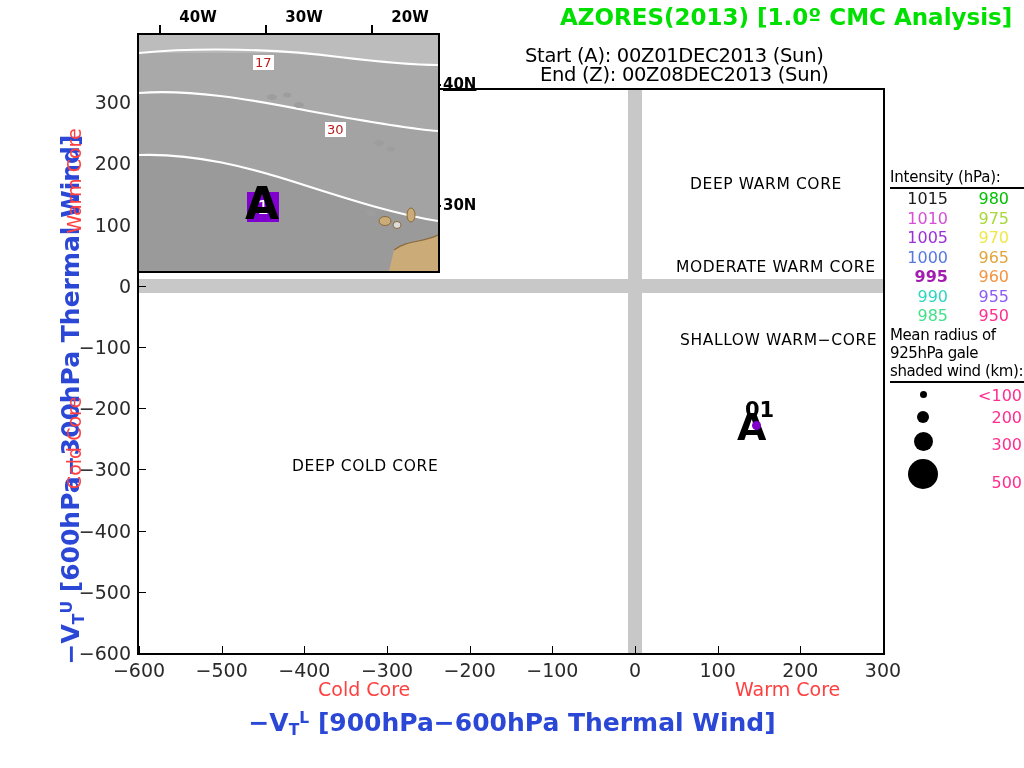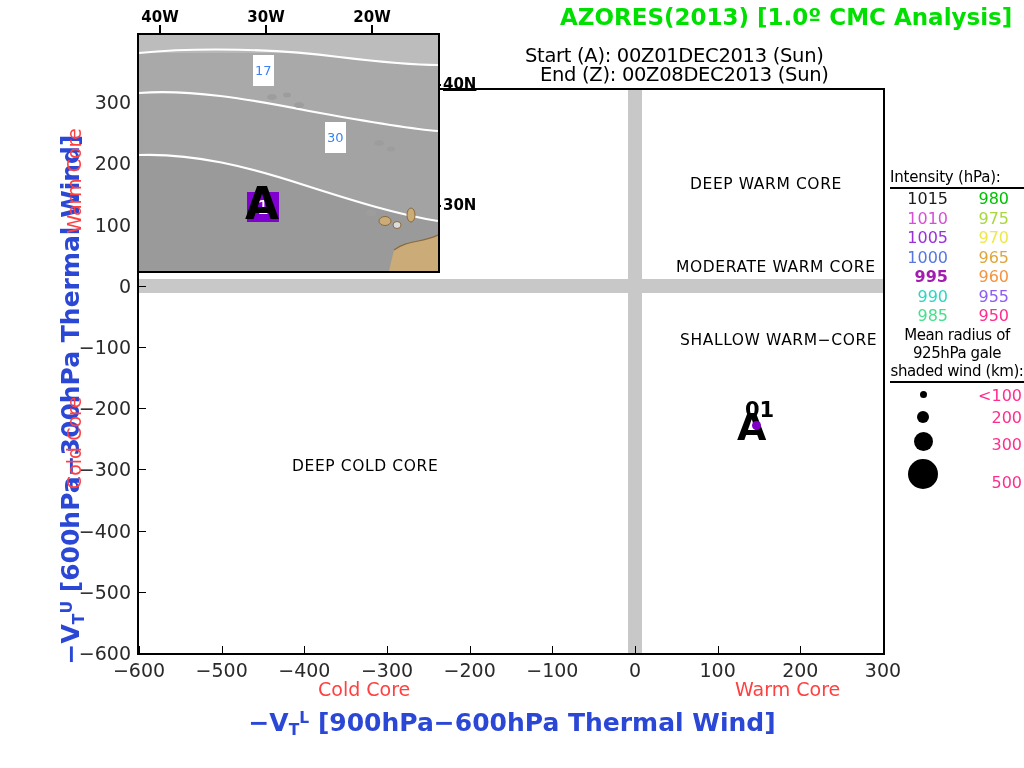--- a/index.html
+++ b/index.html
@@ -233,20 +233,21 @@
     letter-spacing: -0.2px;
   }
   .inset-lon-label {
     position: absolute;
     font-family: "DejaVu Sans", sans-serif;
     font-size: 15px;
     font-weight: bold;
     color: #000;
     transform: translateX(-50%);
     white-space: nowrap;
+    margin-left: 38px;
   }
   .inset-lon-tick {
     position: absolute;
     width: 2px;
     background: #000;
   }
   .inset-lat-label {
     position: absolute;
     font-family: "DejaVu Sans", sans-serif;
     font-size: 15px;
@@ -287,22 +288,22 @@
     font-weight: bold;
     color: #000;
     line-height: 1;
     z-index: 6;
   }
   .contour-label {
     position: absolute;
     background: #ffffff;
     font-family: "DejaVu Sans", sans-serif;
     font-size: 13px;
-    color: #3b82f6;
-    padding: 8px 2px;
+    color: #b91c1c;
+    padding: 0 2px;
     z-index: 3;
   }
 
   
   #legend {
     position: absolute;
     left: 890px;
     top: 168px;
     width: 134px;
   }
@@ -323,21 +324,21 @@
     line-height: 18.5px;
     margin-top: 1px;
   }
   .int-left  { width: 58px; text-align: right; }
   .int-right { width: 52px; text-align: right; padding-left: 9px; }
 
   #radius-heading {
     font-family: "DejaVu Sans", sans-serif;
     font-size: 15px;
     color: #000;
-    text-align: center;
+    text-align: left;
     line-height: 18px;
     white-space: nowrap;
     letter-spacing: -0.4px;
   }
   #radius-heading .ul {
     display: block;
     border-bottom: 2px solid #000;
     padding-bottom: 1px;
   }
   .rad-row {

